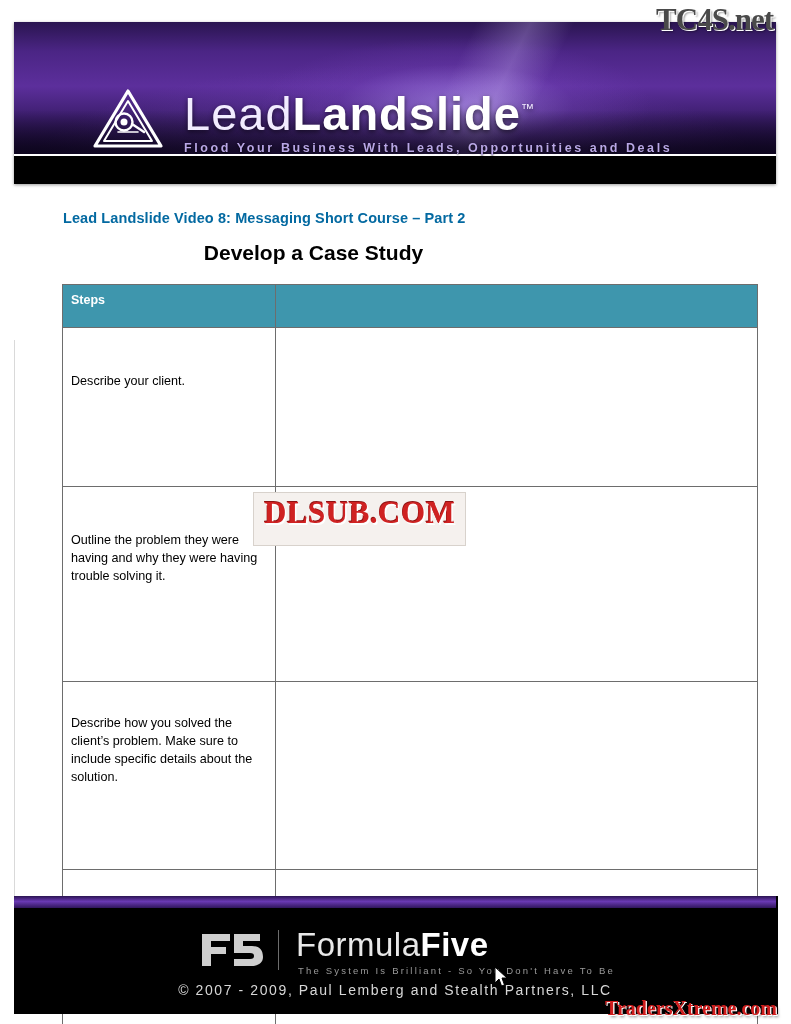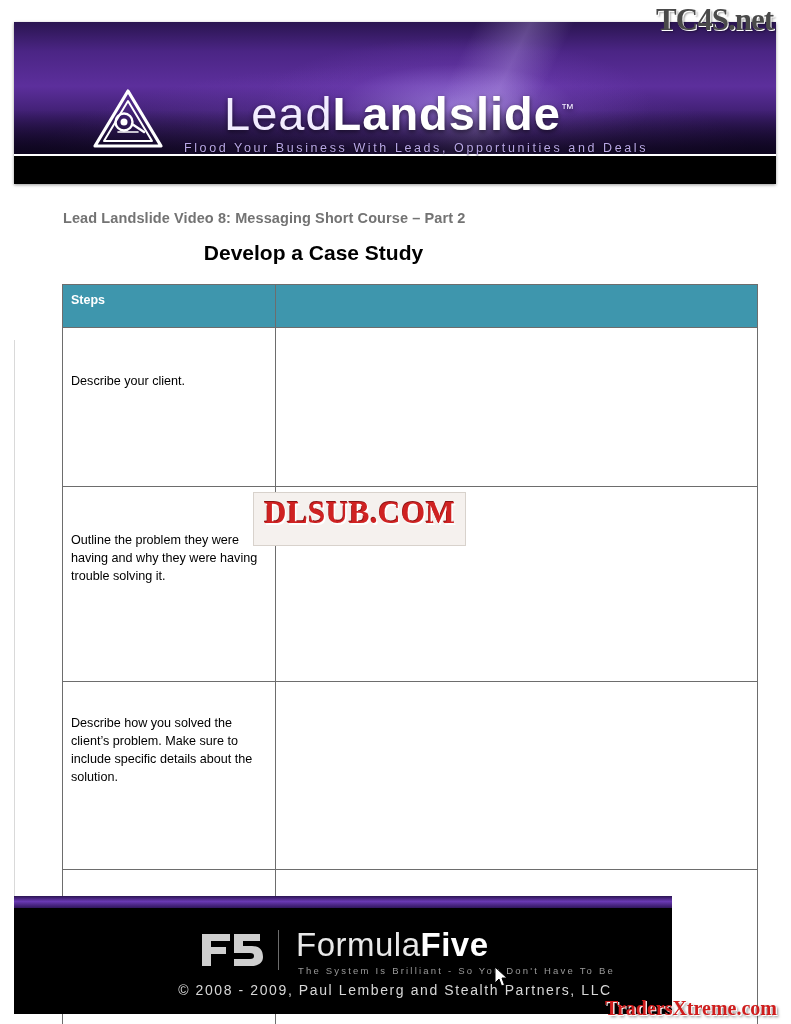--- a/index.html
+++ b/index.html
@@ -102,51 +102,50 @@
   }
   .banner-title {
     font-family: "Liberation Sans", sans-serif;
     font-size: 47px;
     line-height: 50px;
     letter-spacing: 1px;
     font-weight: 300;
     color: #f2ecff;
     text-shadow: 0 2px 5px rgba(0,0,0,0.6);
     white-space: nowrap;
-    margin-left: 40px;
   }
   .banner-title b {
     font-weight: bold;
     color: #ffffff;
   }
   .banner-tm {
     font-size: 13px;
     vertical-align: super;
     font-weight: normal;
     letter-spacing: 0;
   }
   .banner-tagline {
     margin-top: 2px;
     font-size: 12.5px;
     letter-spacing: 2.6px;
     color: #b9a7e6;
-    font-weight: normal;
+    font-weight: bold;
     white-space: nowrap;
     text-shadow: 0 1px 2px rgba(0,0,0,0.7);
     text-align: right;
   }
 
   
   .doc-subtitle {
     position: absolute;
     left: 63px;
     top: 210px;
     font-size: 14.5px;
     font-weight: bold;
-    color: #737373;
+    color: #0369a1;
     letter-spacing: 0.1px;
   }
   .doc-title {
     position: absolute;
     left: 0;
     top: 241px;
     width: 627px;
     text-align: center;
     font-size: 21px;
     font-weight: bold;
@@ -210,21 +209,21 @@
     border: 1px solid #d8d2cc;
     text-shadow: 1.5px 1.5px 0 #ffffff, -0.6px -0.6px 0 #8f1212;
     z-index: 30;
   }
 
   
   .footer-banner {
     position: absolute;
     left: 14px;
     top: 896px;
-    width: 658px;
+    width: 764px;
     height: 118px;
     background: #000000;
     overflow: hidden;
   }
   .footer-top-bar {
     position: absolute;
     left: 0; top: 0;
     width: 762px;
     height: 12px;
     background: linear-gradient(180deg, #2b1452 0%, #6a39b4 45%, #30165c 100%);
@@ -377,21 +376,21 @@
     <div class="footer-top-bar"></div>
     <div class="footer-mid">
       <svg class="f5-logo" viewBox="0 0 70 40">
         <path d="M6 4 L34 4 L34 11 L15 11 L15 17 L30 17 L30 24 L15 24 L15 36 L6 36 Z" fill="#cfcfcf"></path>
         <path d="M38 4 L64 4 L64 11 L47 11 L47 16 L56 16 C63 16 67 20 67 27 C67 33 62 36 55 36 L38 36 L38 29 L54 29 C57 29 58 28 58 26 C58 24 57 23 54 23 L38 23 Z" fill="#cfcfcf"></path>
       </svg>
       <div class="f5-divider"></div>
       <div class="footer-brand"><span>Formula</span><b>Five</b></div>
       <div class="footer-tagline">The System Is Brilliant - So You Don't Have To Be</div>
     </div>
-    <div class="footer-copyright">© 2008 - 2009, Paul Lemberg and Stealth Partners, LLC</div>
+    <div class="footer-copyright">© 2007 - 2009, Paul Lemberg and Stealth Partners, LLC</div>
   </div>
 
   <svg class="cursor-icon" viewBox="0 0 14 22">
     <path d="M1 1 L1 17 L5 13 L7.5 20 L10.5 19 L8 12 L13 12 Z" fill="#ffffff" stroke="#000000" stroke-width="1"></path>
   </svg>
 
   <div class="traders-watermark">TradersXtreme.com</div>
 
 </div>
 

